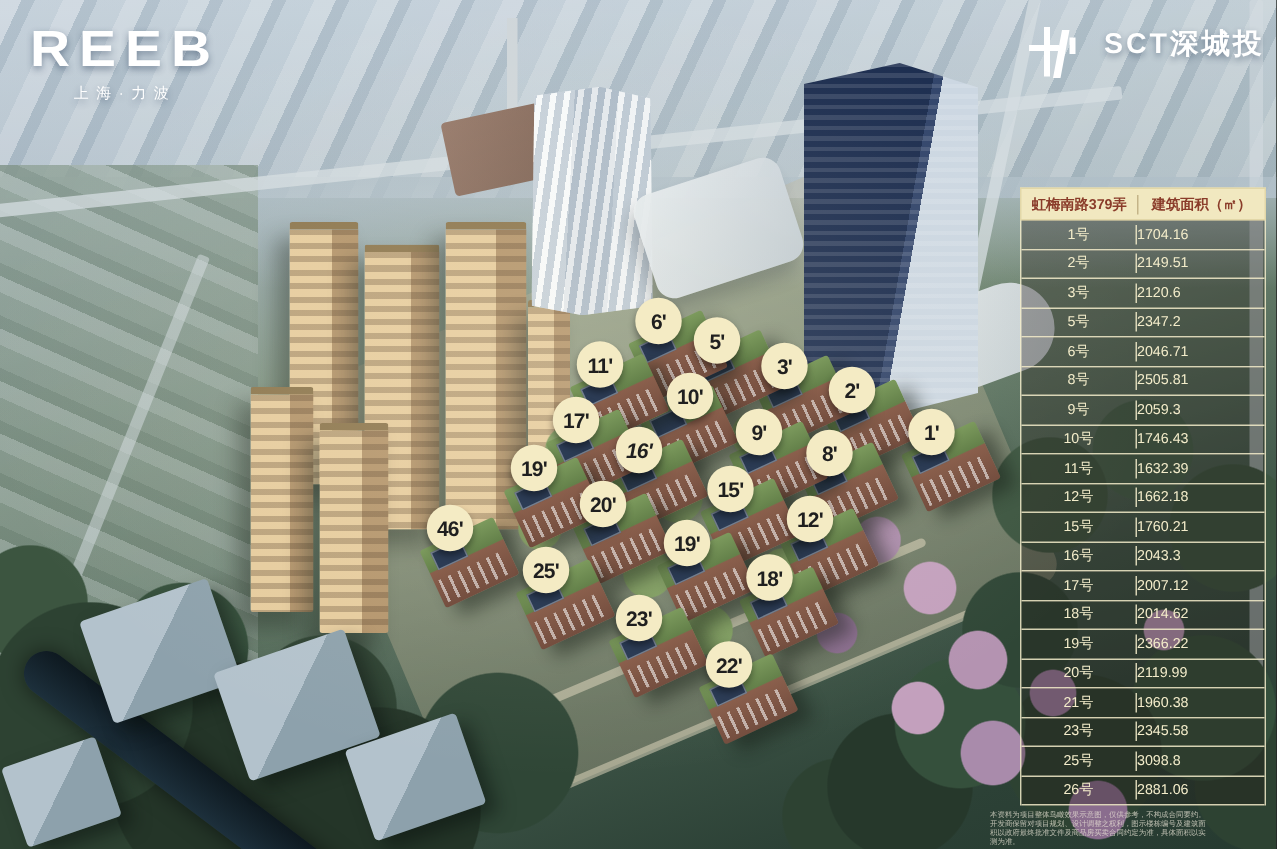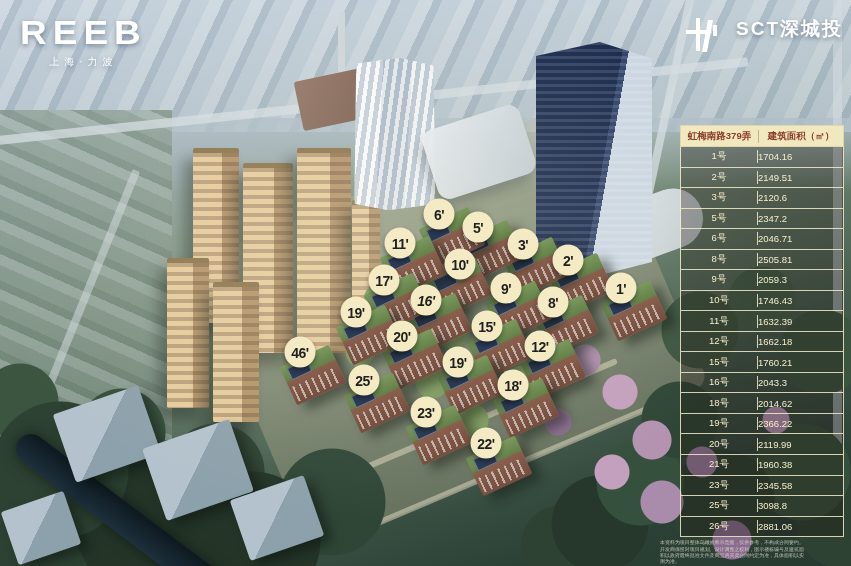--- a/index.html
+++ b/index.html
@@ -300,20 +300,24 @@
         </div>
         <div class="trow">
           <div class="c1">15号</div>
           <div class="c2">1760.21</div>
         </div>
         <div class="trow">
           <div class="c1">16号</div>
           <div class="c2">2043.3</div>
         </div>
         <div class="trow">
+          <div class="c1">17号</div>
+          <div class="c2">2007.12</div>
+        </div>
+        <div class="trow">
           <div class="c1">18号</div>
           <div class="c2">2014.62</div>
         </div>
         <div class="trow">
           <div class="c1">19号</div>
           <div class="c2">2366.22</div>
         </div>
         <div class="trow">
           <div class="c1">20号</div>
           <div class="c2">2119.99</div>

